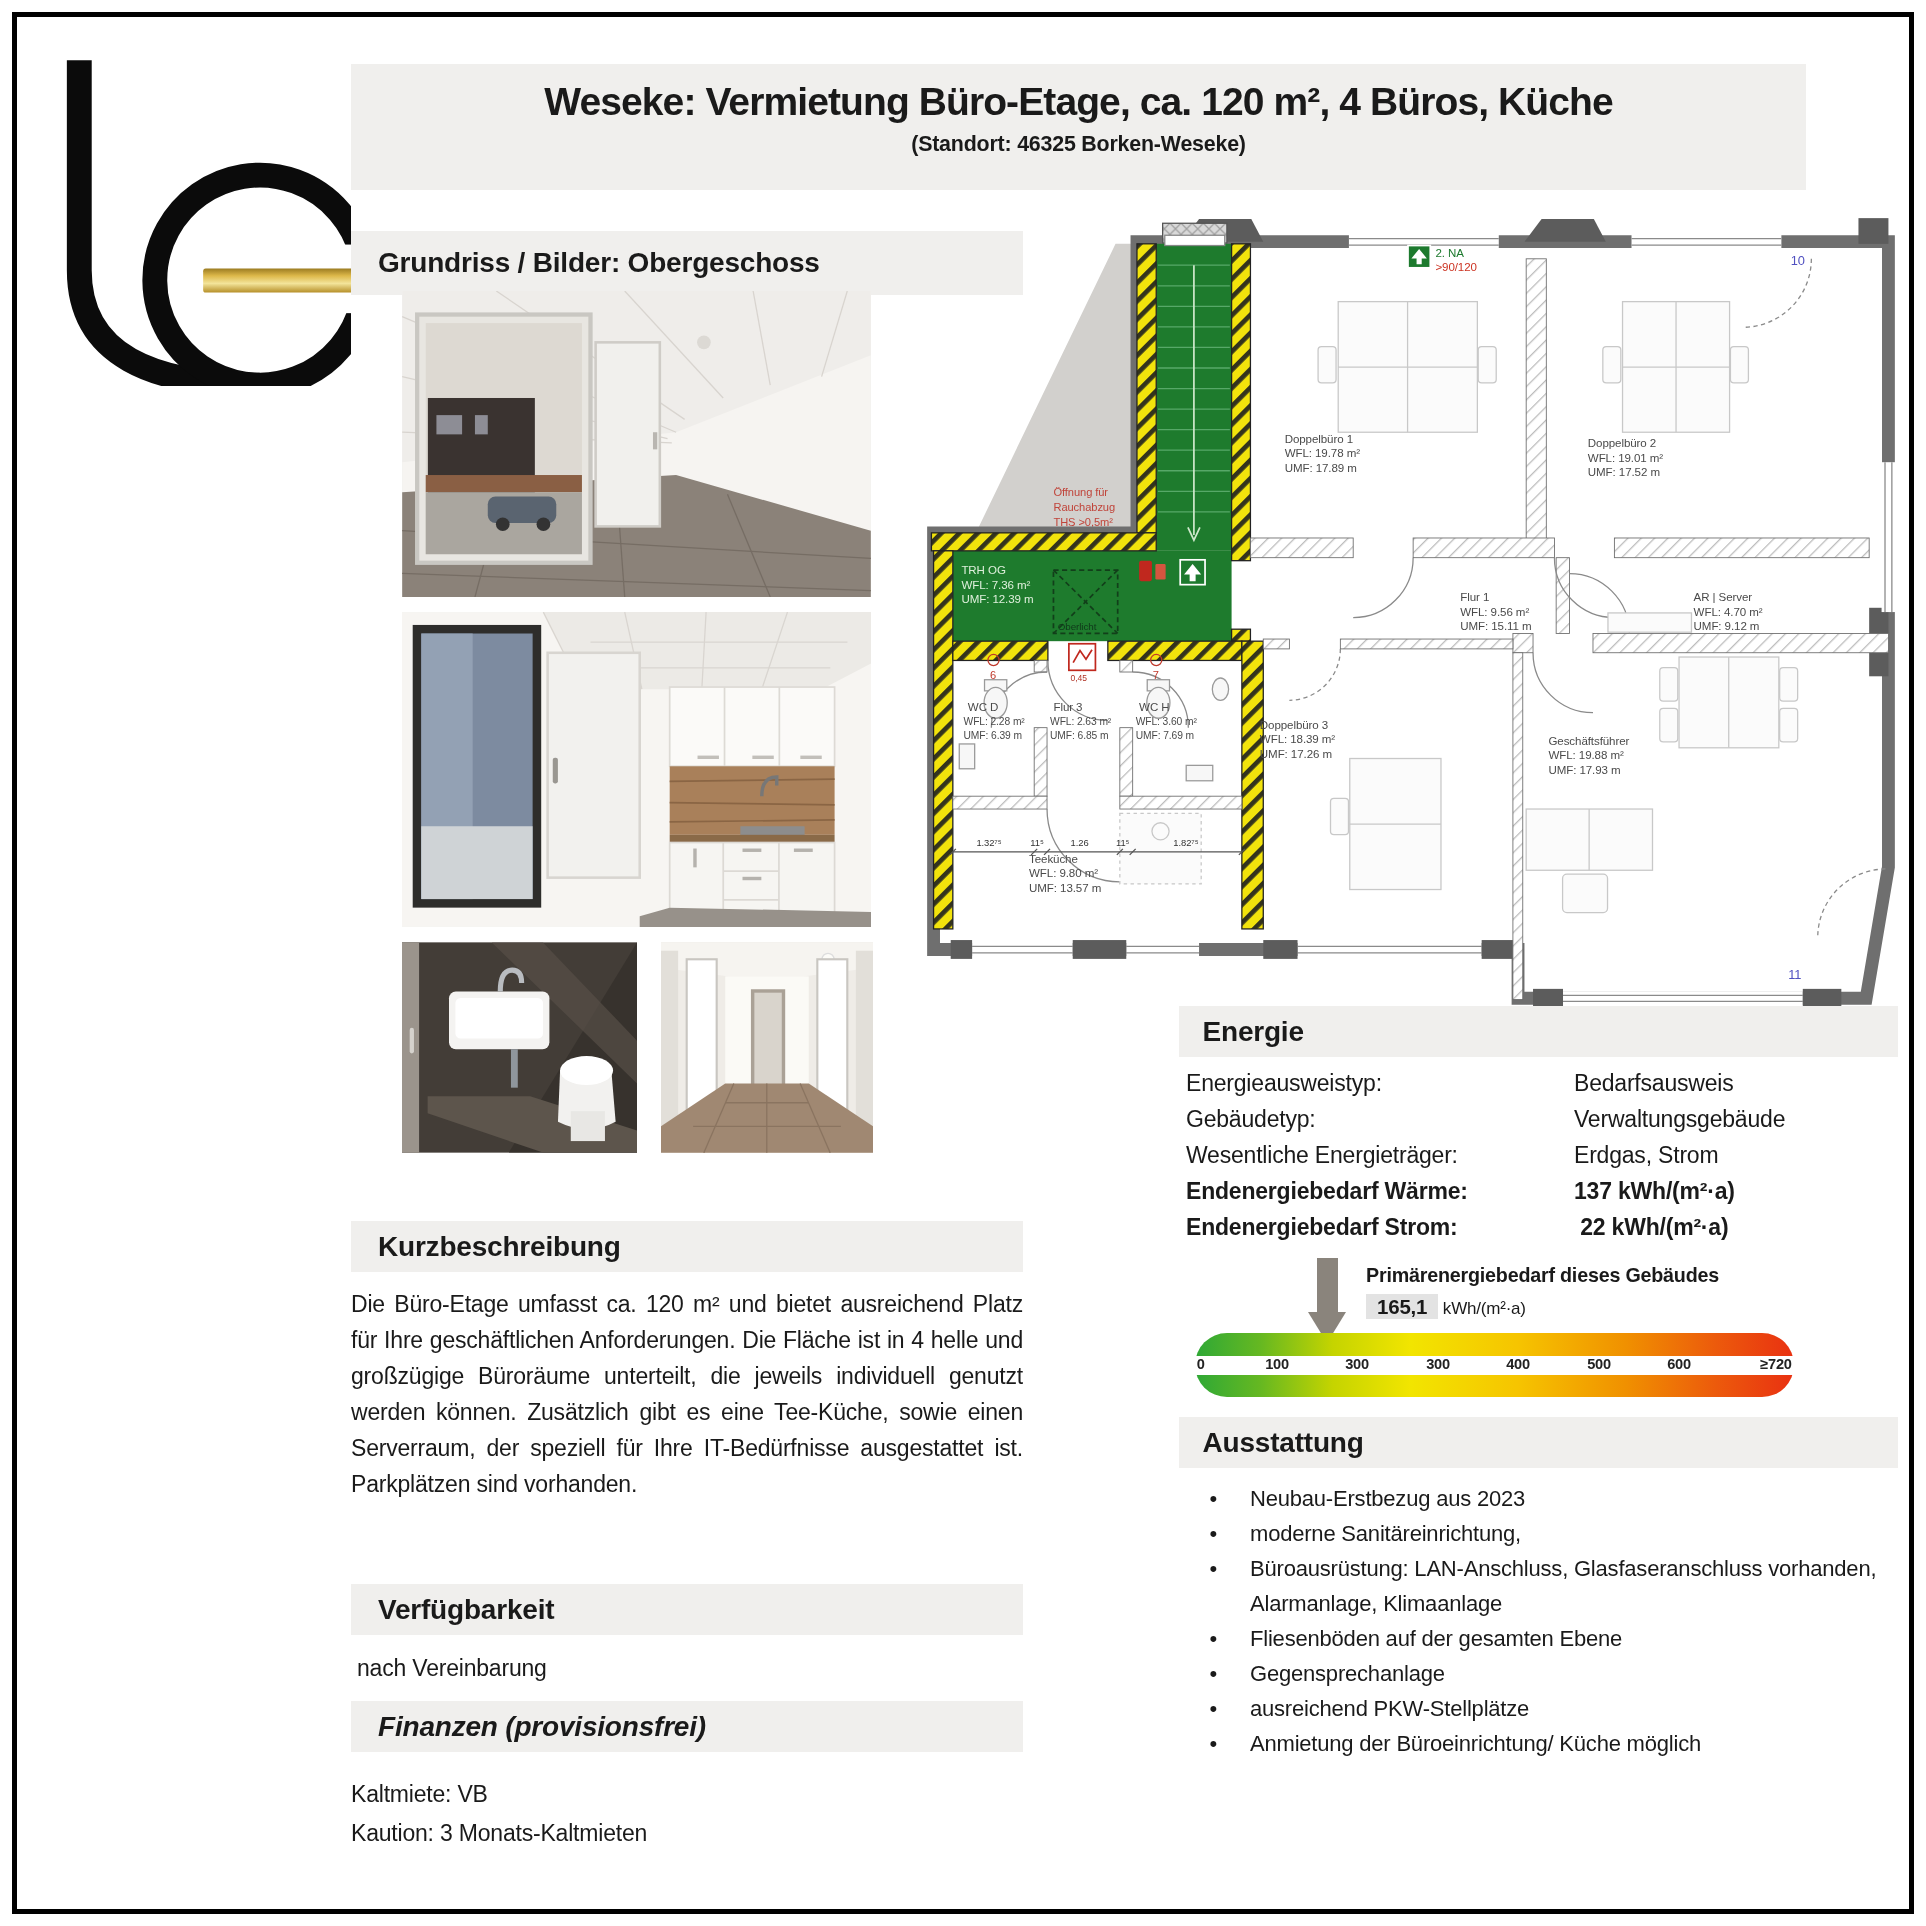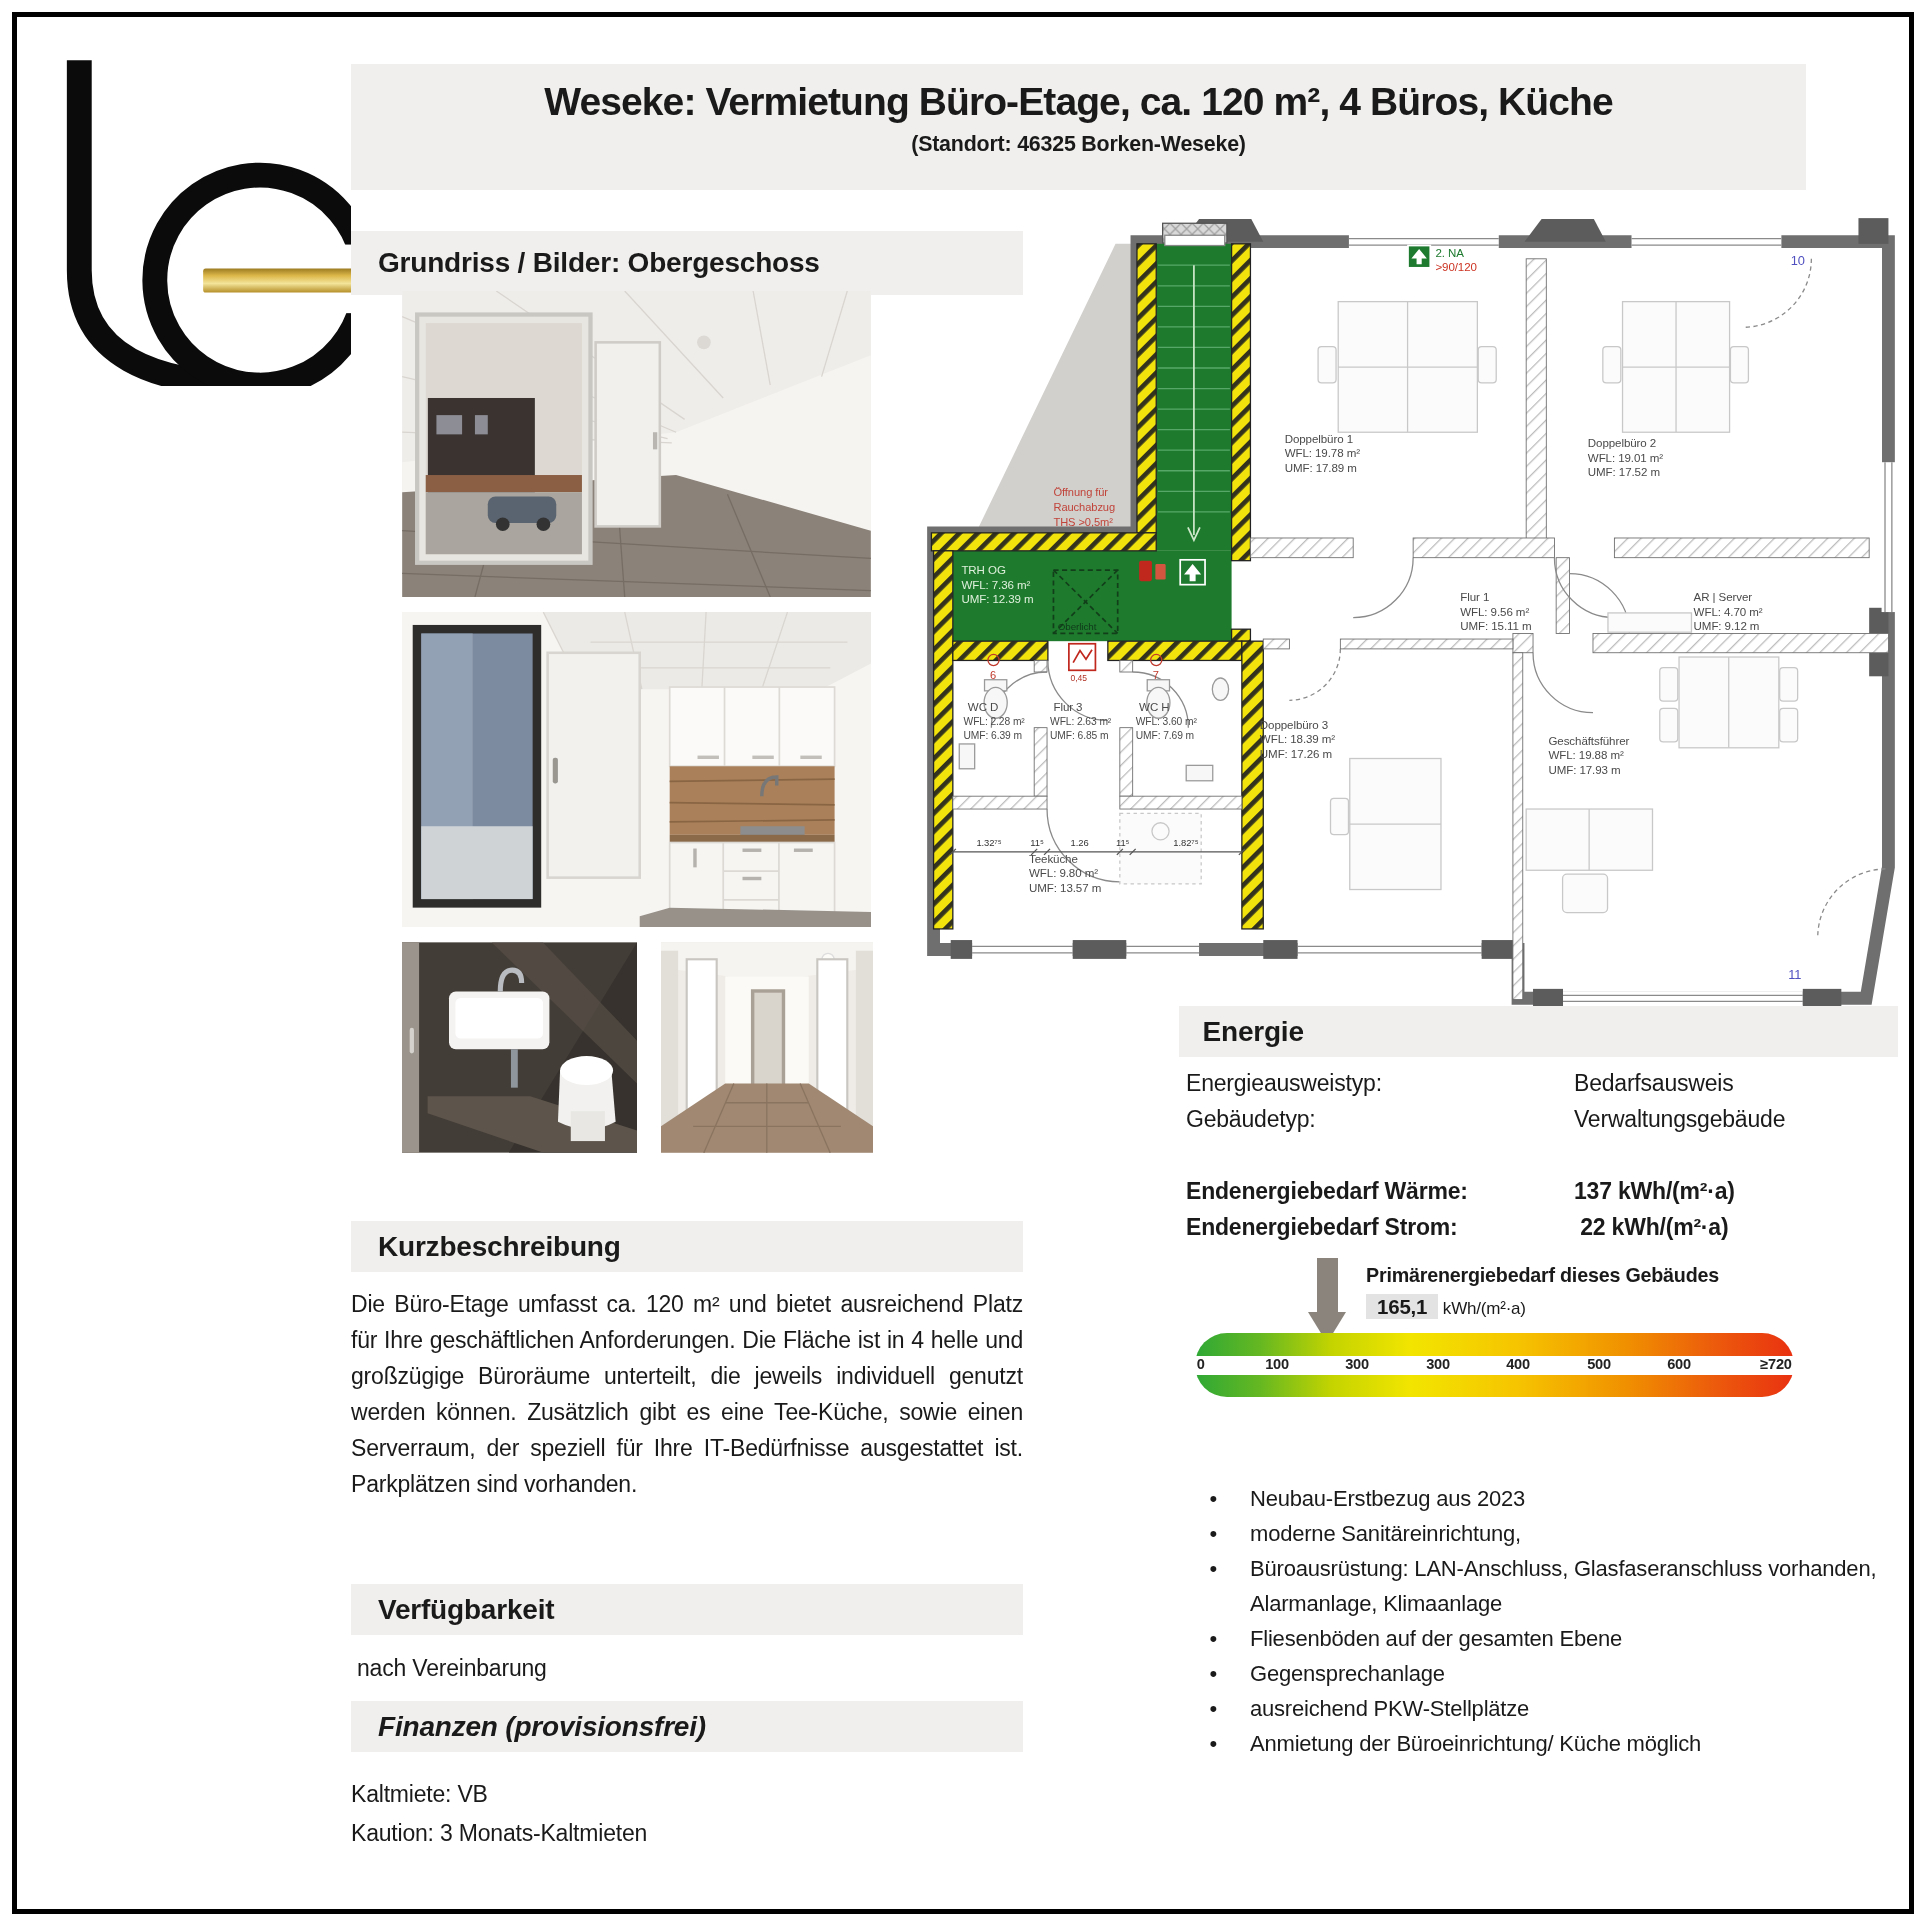--- a/index.html
+++ b/index.html
@@ -482,20 +482,24 @@
     <span>Energie</span>
   </div>
   <div class="erow" style="top:1070px;">
     <span class="lbl">Energieausweistyp:</span>
     <span class="val">Bedarfsausweis</span>
   </div>
   <div class="erow" style="top:1106px;">
     <span class="lbl">Gebäudetyp:</span>
     <span class="val">Verwaltungsgebäude</span>
   </div>
+  <div class="erow" style="top:1142px;">
+    <span class="lbl">Wesentliche Energieträger:</span>
+    <span class="val">Erdgas, Strom</span>
+  </div>
   <div class="erow bold" style="top:1178px;">
     <span class="lbl">Endenergiebedarf Wärme:</span>
     <span class="val">137 kWh/(m²·a)</span>
   </div>
   <div class="erow bold" style="top:1214px;">
     <span class="lbl">Endenergiebedarf Strom:</span>
     <span class="val"> 22 kWh/(m²·a)</span>
   </div>
 
   <div class="scalewrap">
@@ -511,20 +515,23 @@
     <span class="stick" style="left:14.6px;">0</span>
     <span class="stick" style="left:91px;">100</span>
     <span class="stick" style="left:171px;">300</span>
     <span class="stick" style="left:252px;">300</span>
     <span class="stick" style="left:332px;">400</span>
     <span class="stick" style="left:413px;">500</span>
     <span class="stick" style="left:493px;">600</span>
     <span class="stick" style="left:590px;">≥720</span>
   </div>
 
+  <div class="headingbar" style="left:1179px;top:1417px;width:719px;height:51px;padding-left:23.5px;">
+    <span>Ausstattung</span>
+  </div>
   <ul class="bullets">
     <li>Neubau-Erstbezug aus 2023</li>
     <li>moderne Sanitäreinrichtung,</li>
     <li>Büroausrüstung: LAN-Anschluss, Glasfaseranschluss vorhanden, Alarmanlage, Klimaanlage</li>
     <li>Fliesenböden auf der gesamten Ebene</li>
     <li>Gegensprechanlage</li>
     <li>ausreichend PKW-Stellplätze</li>
     <li>Anmietung der Büroeinrichtung/ Küche möglich</li>
   </ul>
 

